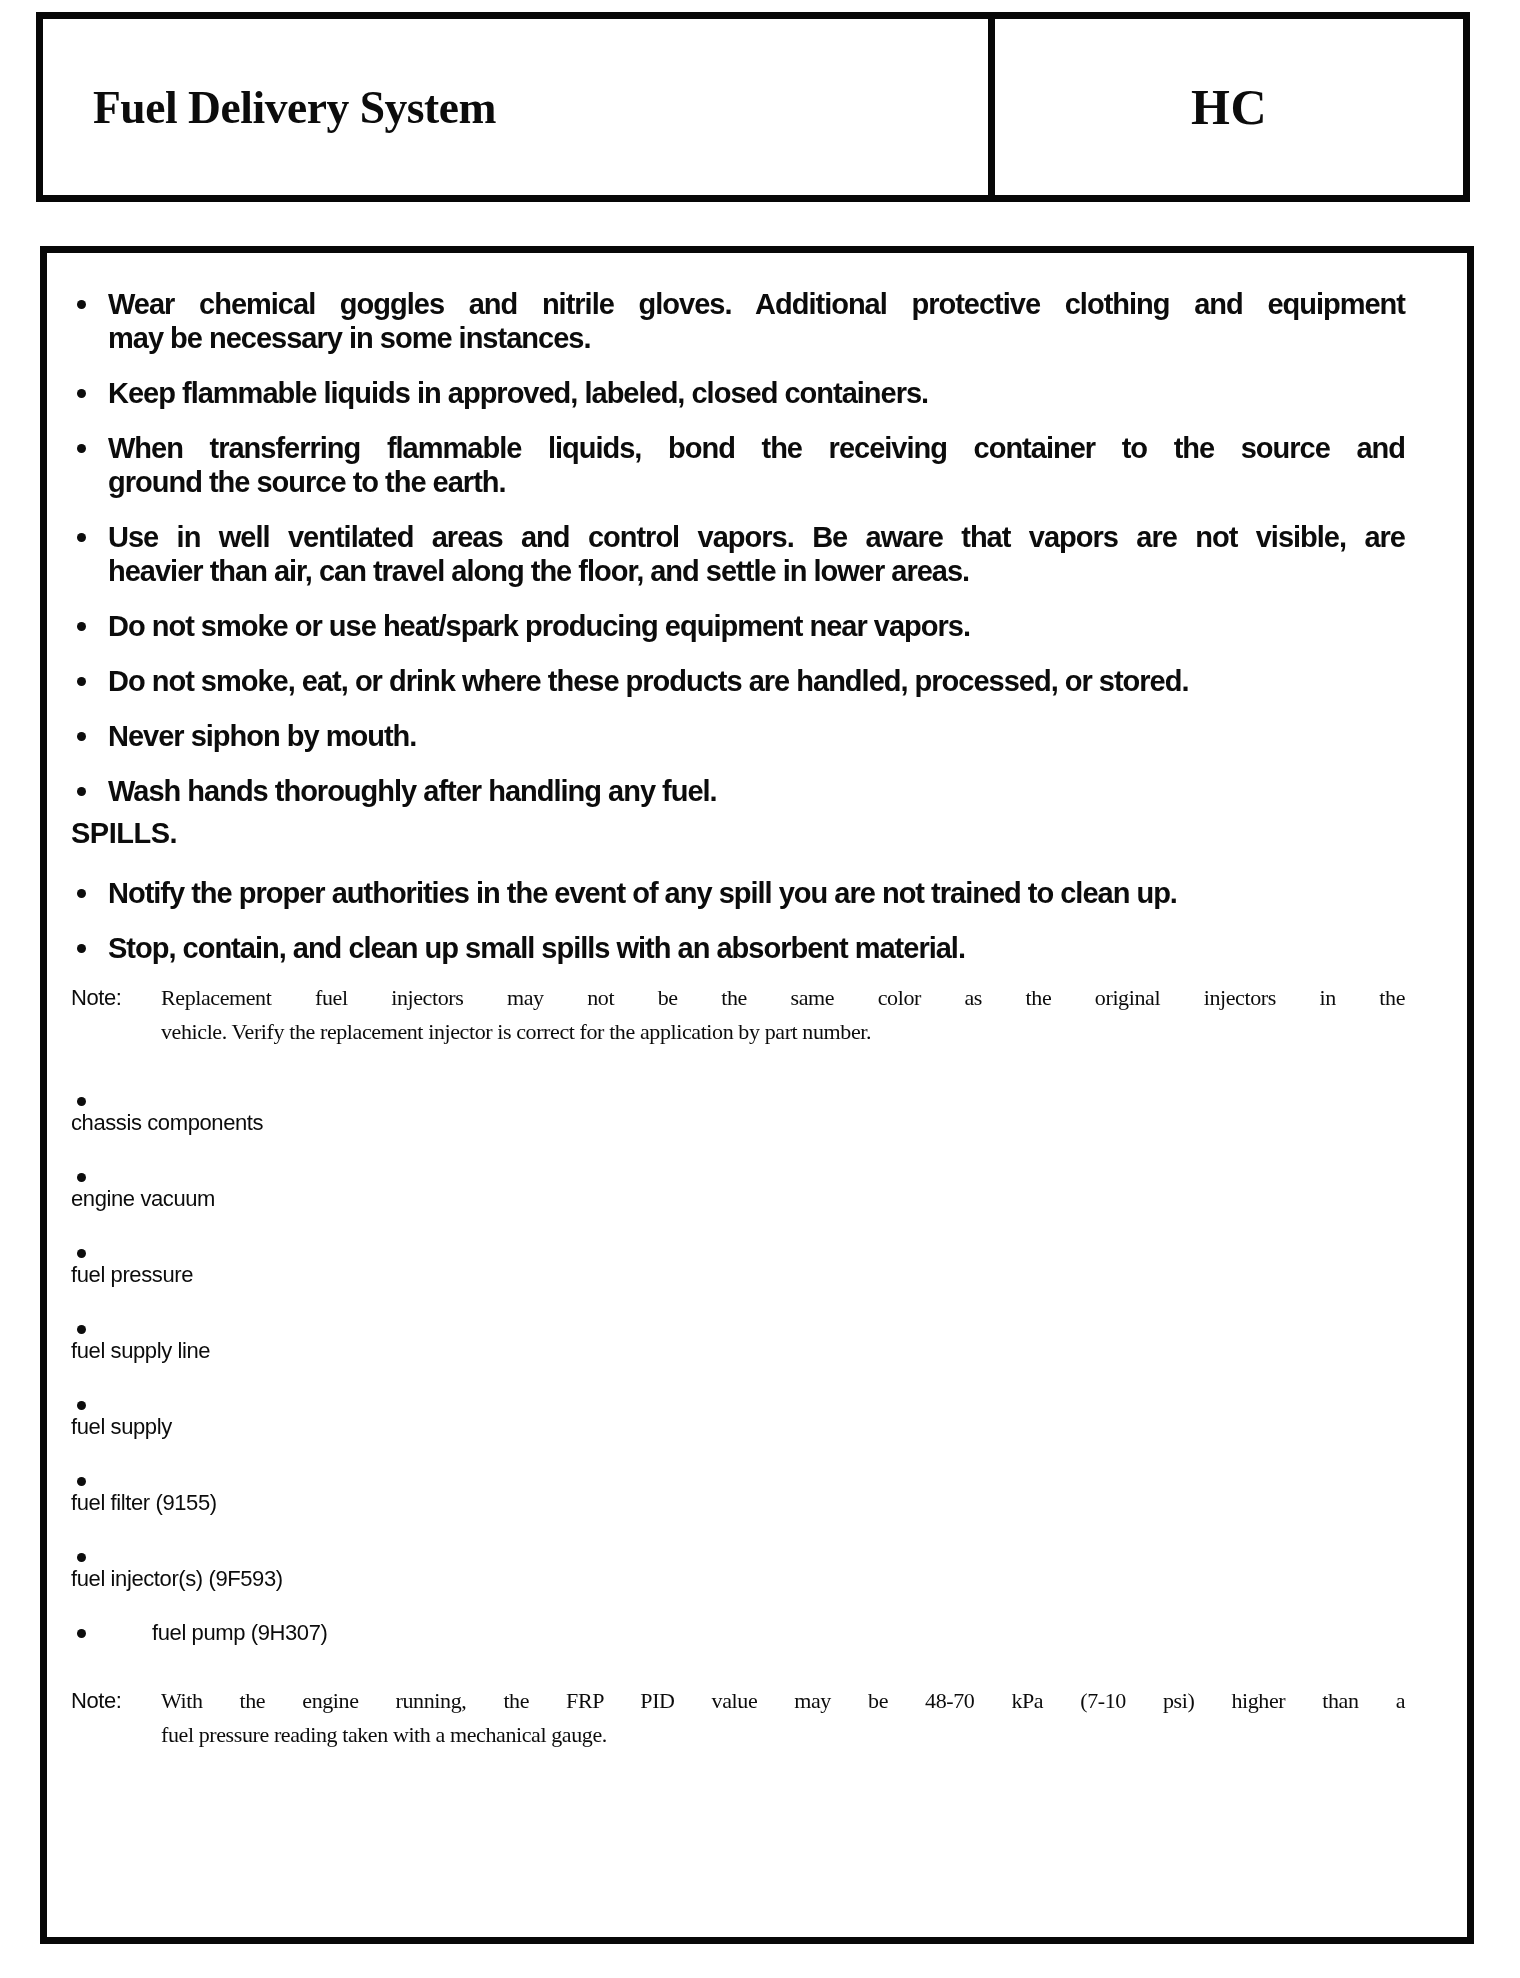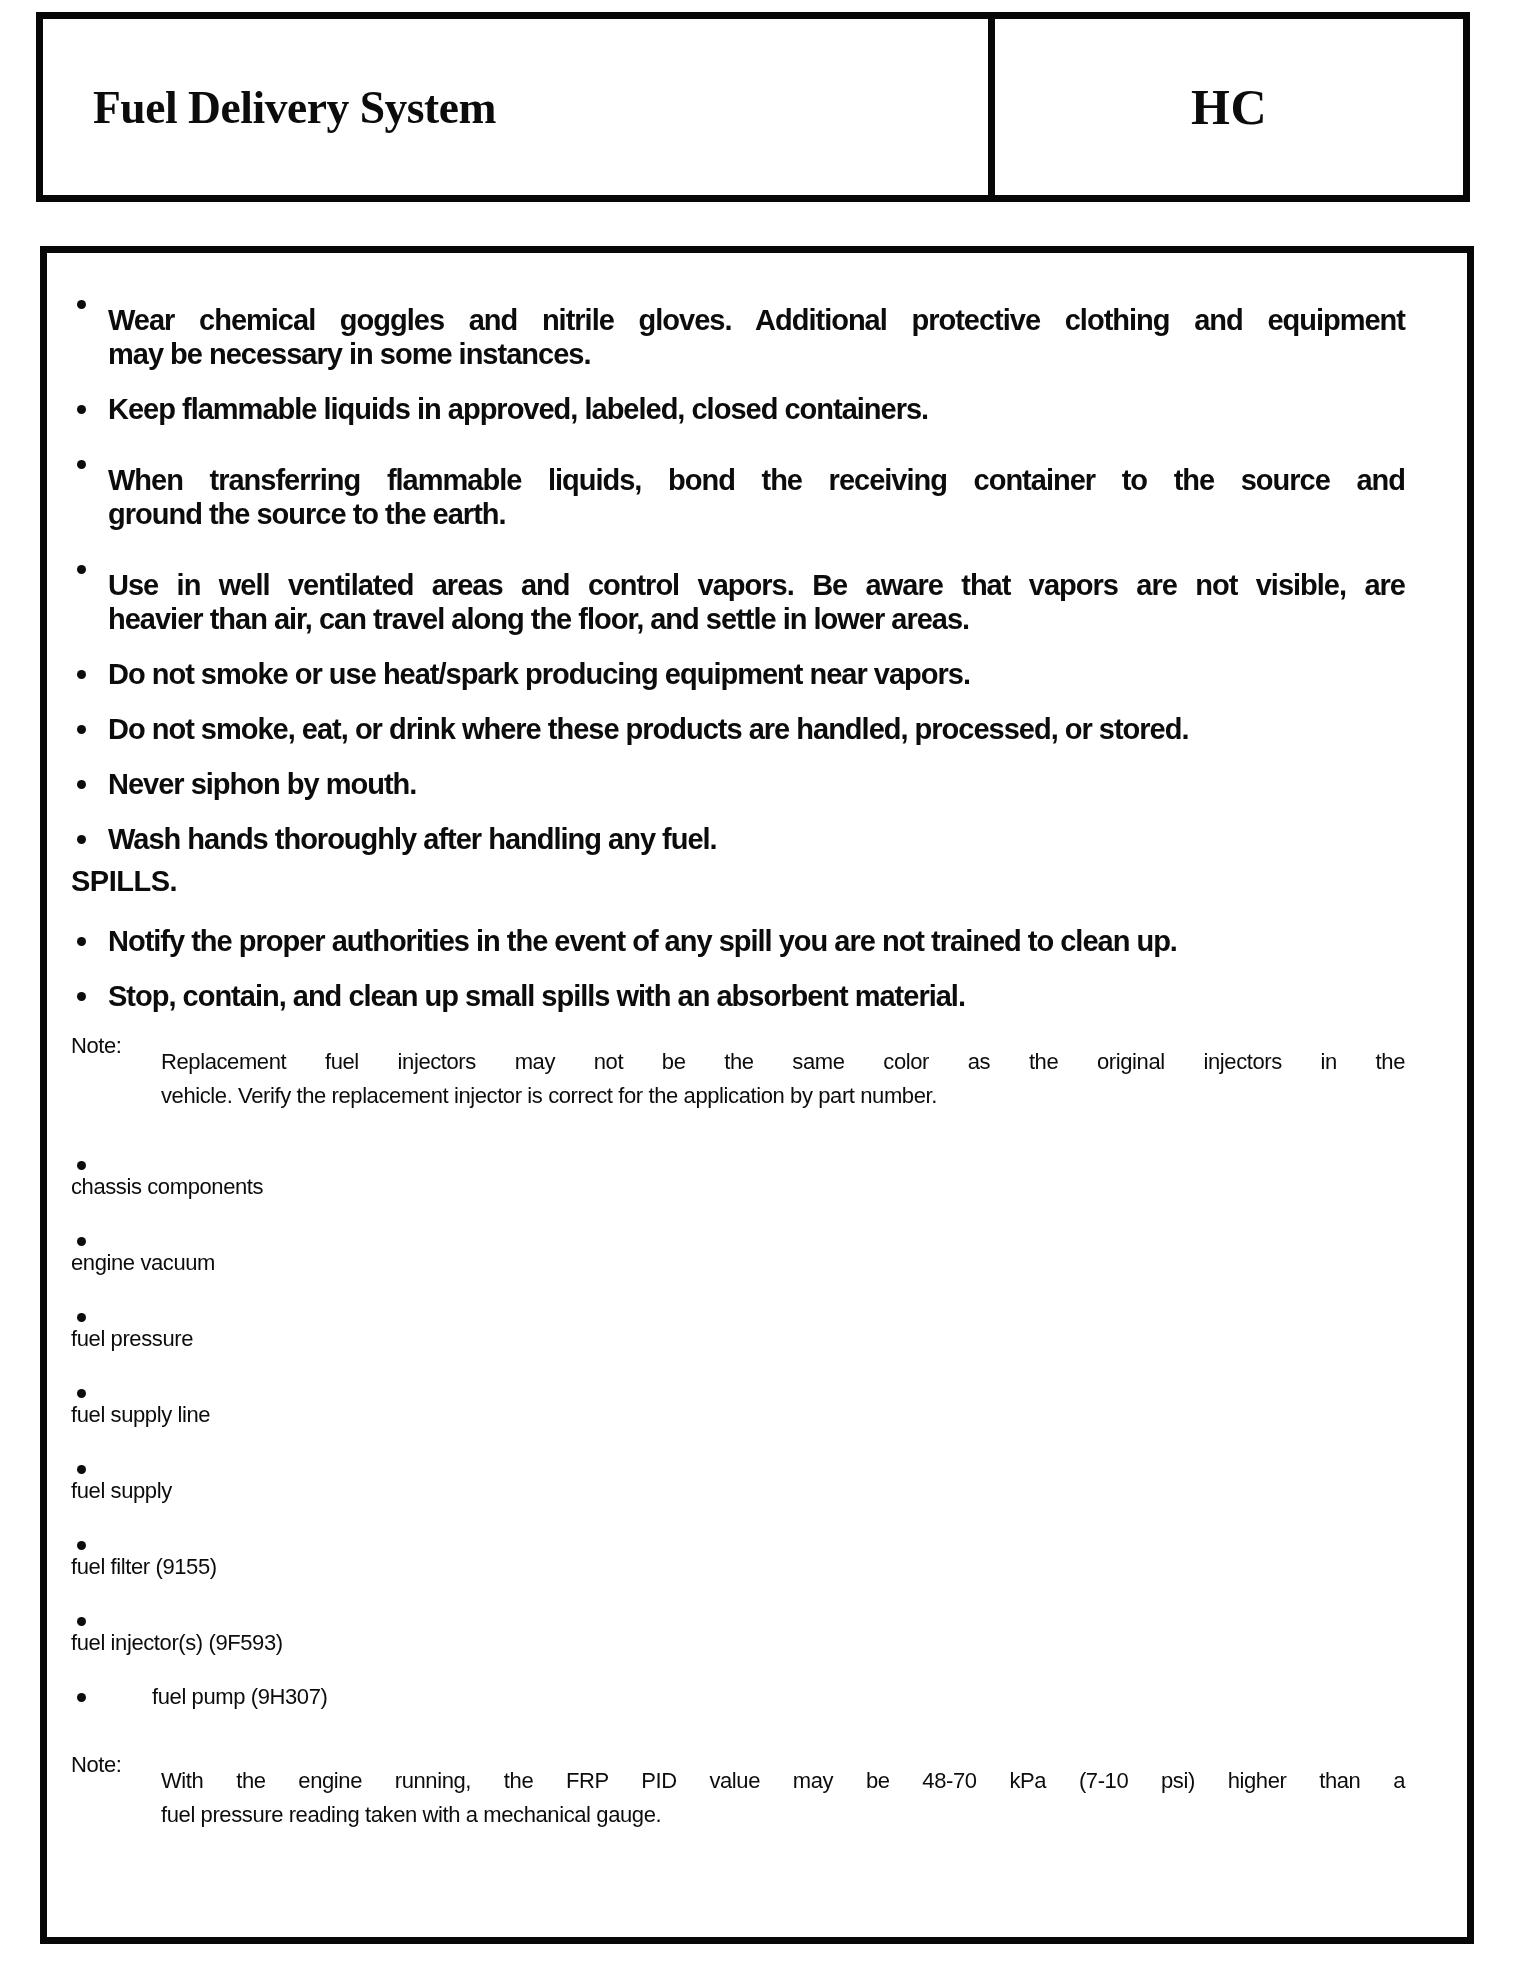--- a/index.html
+++ b/index.html
@@ -30,42 +30,42 @@
   .content-box {
     position:absolute; left:40px; top:246px; width:1434px; height:1698px;
     border:7px solid #070707; box-sizing:border-box;
     padding:34px 62px 0 24px; background:#fff;
   }
 
   
   .ln { white-space:nowrap; }
   .b  { font-weight:bold;   font-size:29px; line-height:34px; letter-spacing:-1px; }
   .r  { font-weight:normal; font-size:22px; line-height:34px; letter-spacing:-0.4px; }
-  .just { text-align:justify; text-align-last:justify;margin-top:16px; }
+  .just { text-align:justify; text-align-last:justify; }
 
   
   .bullet { display:flex; margin-bottom:21px; }
   .dot {
     flex:none; width:9px; height:9px; border-radius:50%;
     background:#0c0c0c; margin:13px 22px 0 6px;
   }
   .btxt { flex:1; min-width:0; }
 
   .mb8  { margin-bottom:8px; }
   .mb20 { margin-bottom:20px;flex-direction:column; }
   .mb32 { margin-bottom:16px; }
   .mb34 { margin-bottom:34px;gap:44px; }
 
   .heading {
     font-weight:bold; font-size:29px; line-height:34px; letter-spacing:-0.5px;
     margin-bottom:26px;
   }
   .note { display:flex; margin-bottom:35px; }
   .note-label { flex:none; width:90px; }
-  .note-body { flex:1; min-width:0; }
+  .note-body { flex:1; min-width:0;font-family:Liberation Serif, serif; }
   .intro { margin-bottom:19px; }
 </style>
 </head>
 <body>
 
 <div class="page">
 
   <div class="header-box">
     <div class="title-cell">
       <div class="doc-title">Fuel Delivery System</div>

